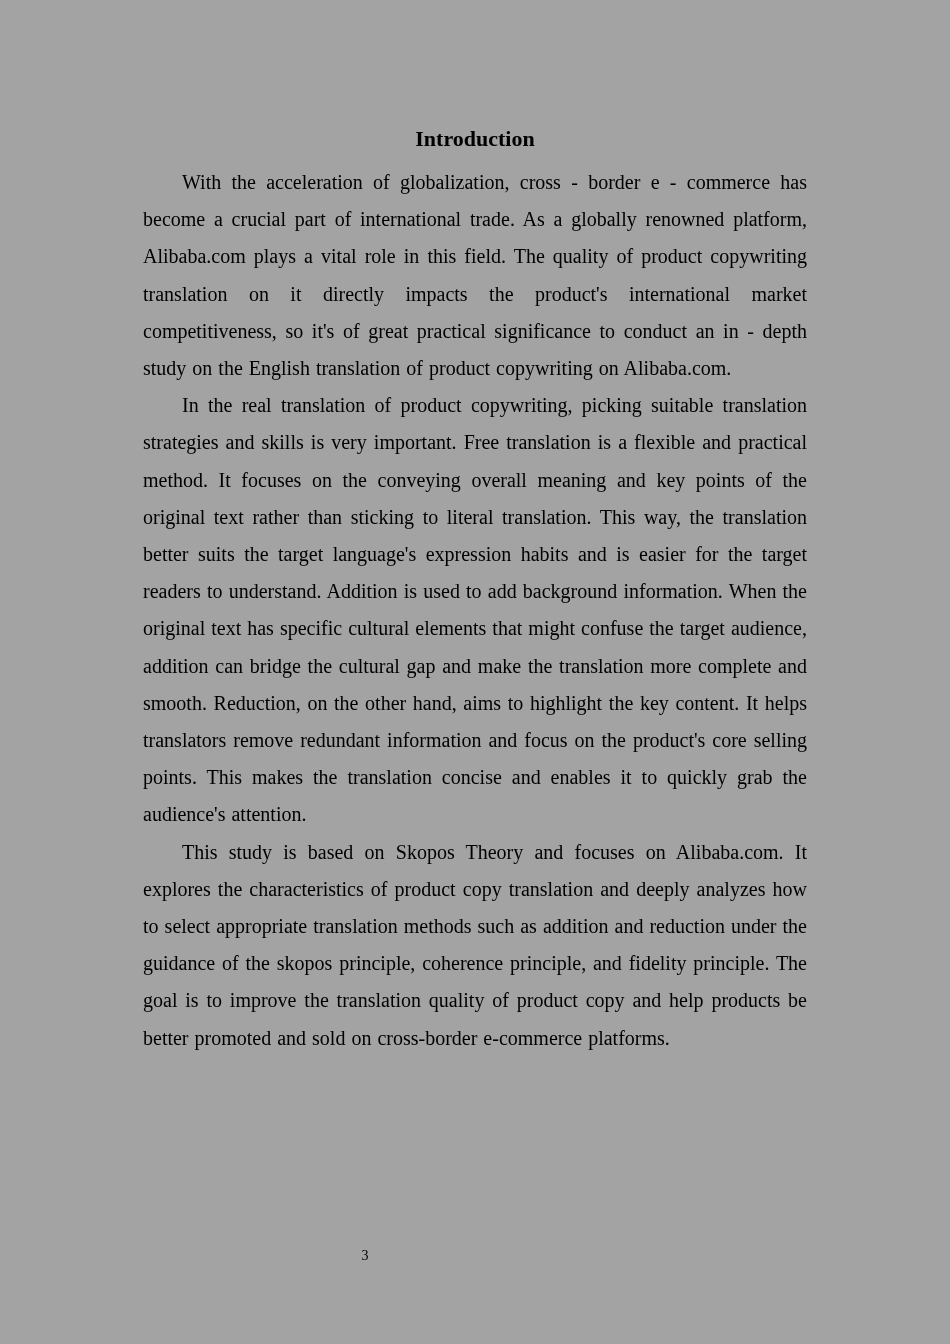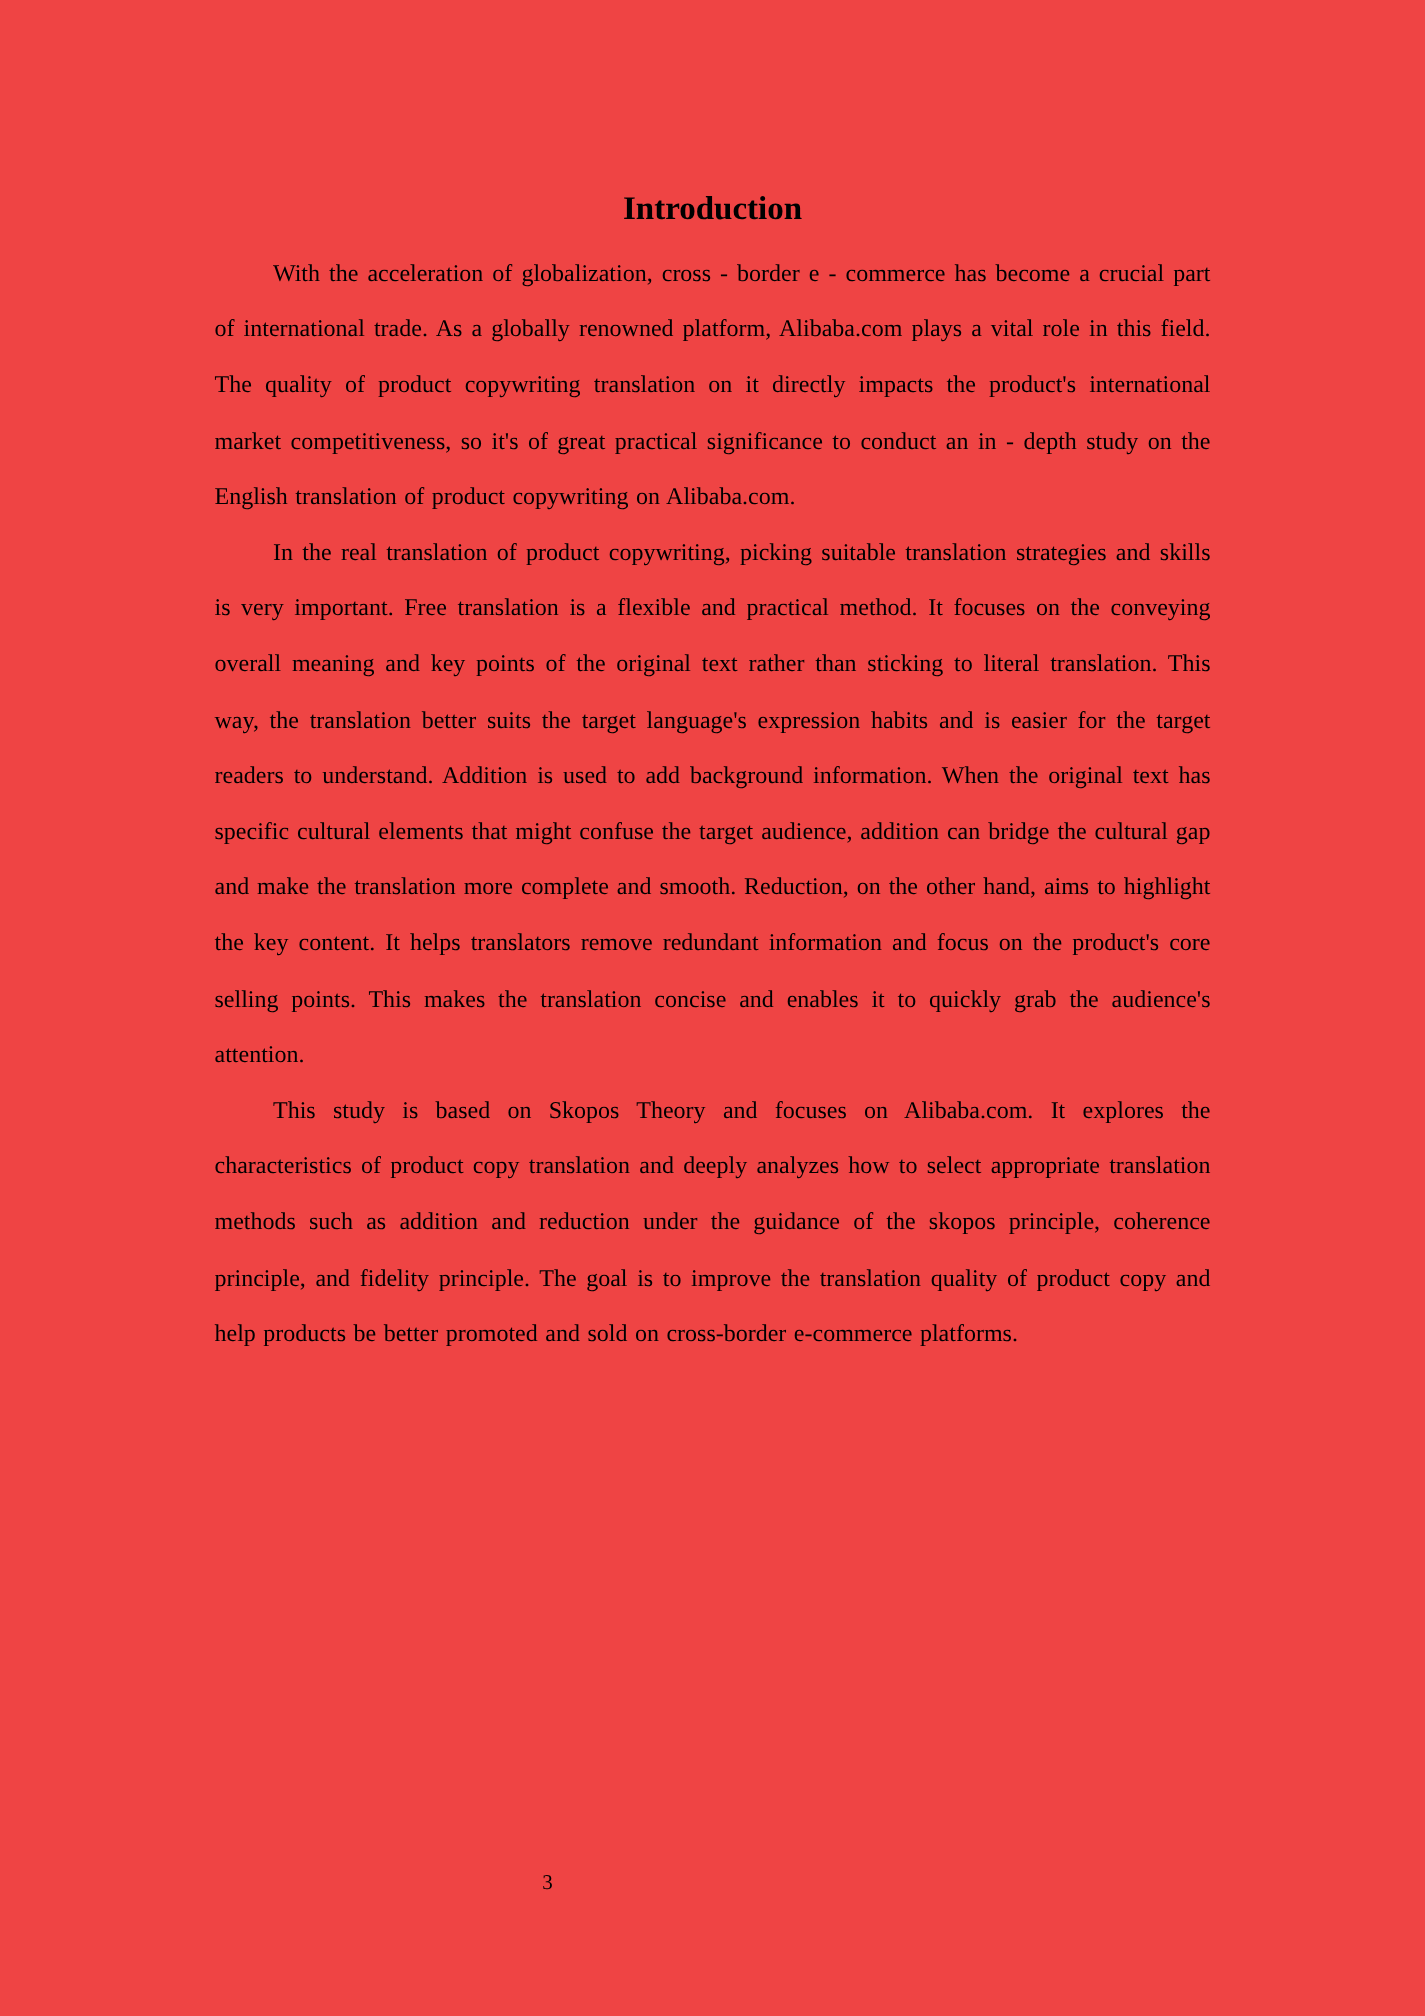--- a/index.html
+++ b/index.html
@@ -4,41 +4,41 @@
 <style>
   html, body {
     margin: 0;
     padding: 0;
     background: #ffffff;
   }
   .page {
     position: relative;
     width: 950px;
     height: 1344px;
-    background: #ef4444;
+    background: #a3a3a3;
     font-family: "Liberation Serif", "DejaVu Serif", serif;
     color: #000000;
     overflow: hidden;
   }
   .content {
     position: absolute;
     top: 124px;
     left: 143px;
     width: 664px;
   }
   .title {
     margin: 0 0 10px 0;
     font-size: 22px;
     font-weight: bold;
     text-align: center;
     line-height: 30px;
   }
   .para {
     margin: 0;
-    font-size: 16px;
+    font-size: 20px;
     line-height: 37.2px;
     text-align: justify;
     text-indent: 39px;
     word-spacing: 1px;
   }
   .page-number {
     position: absolute;
     top: 1248px;
     left: 0;
     width: 730px;

